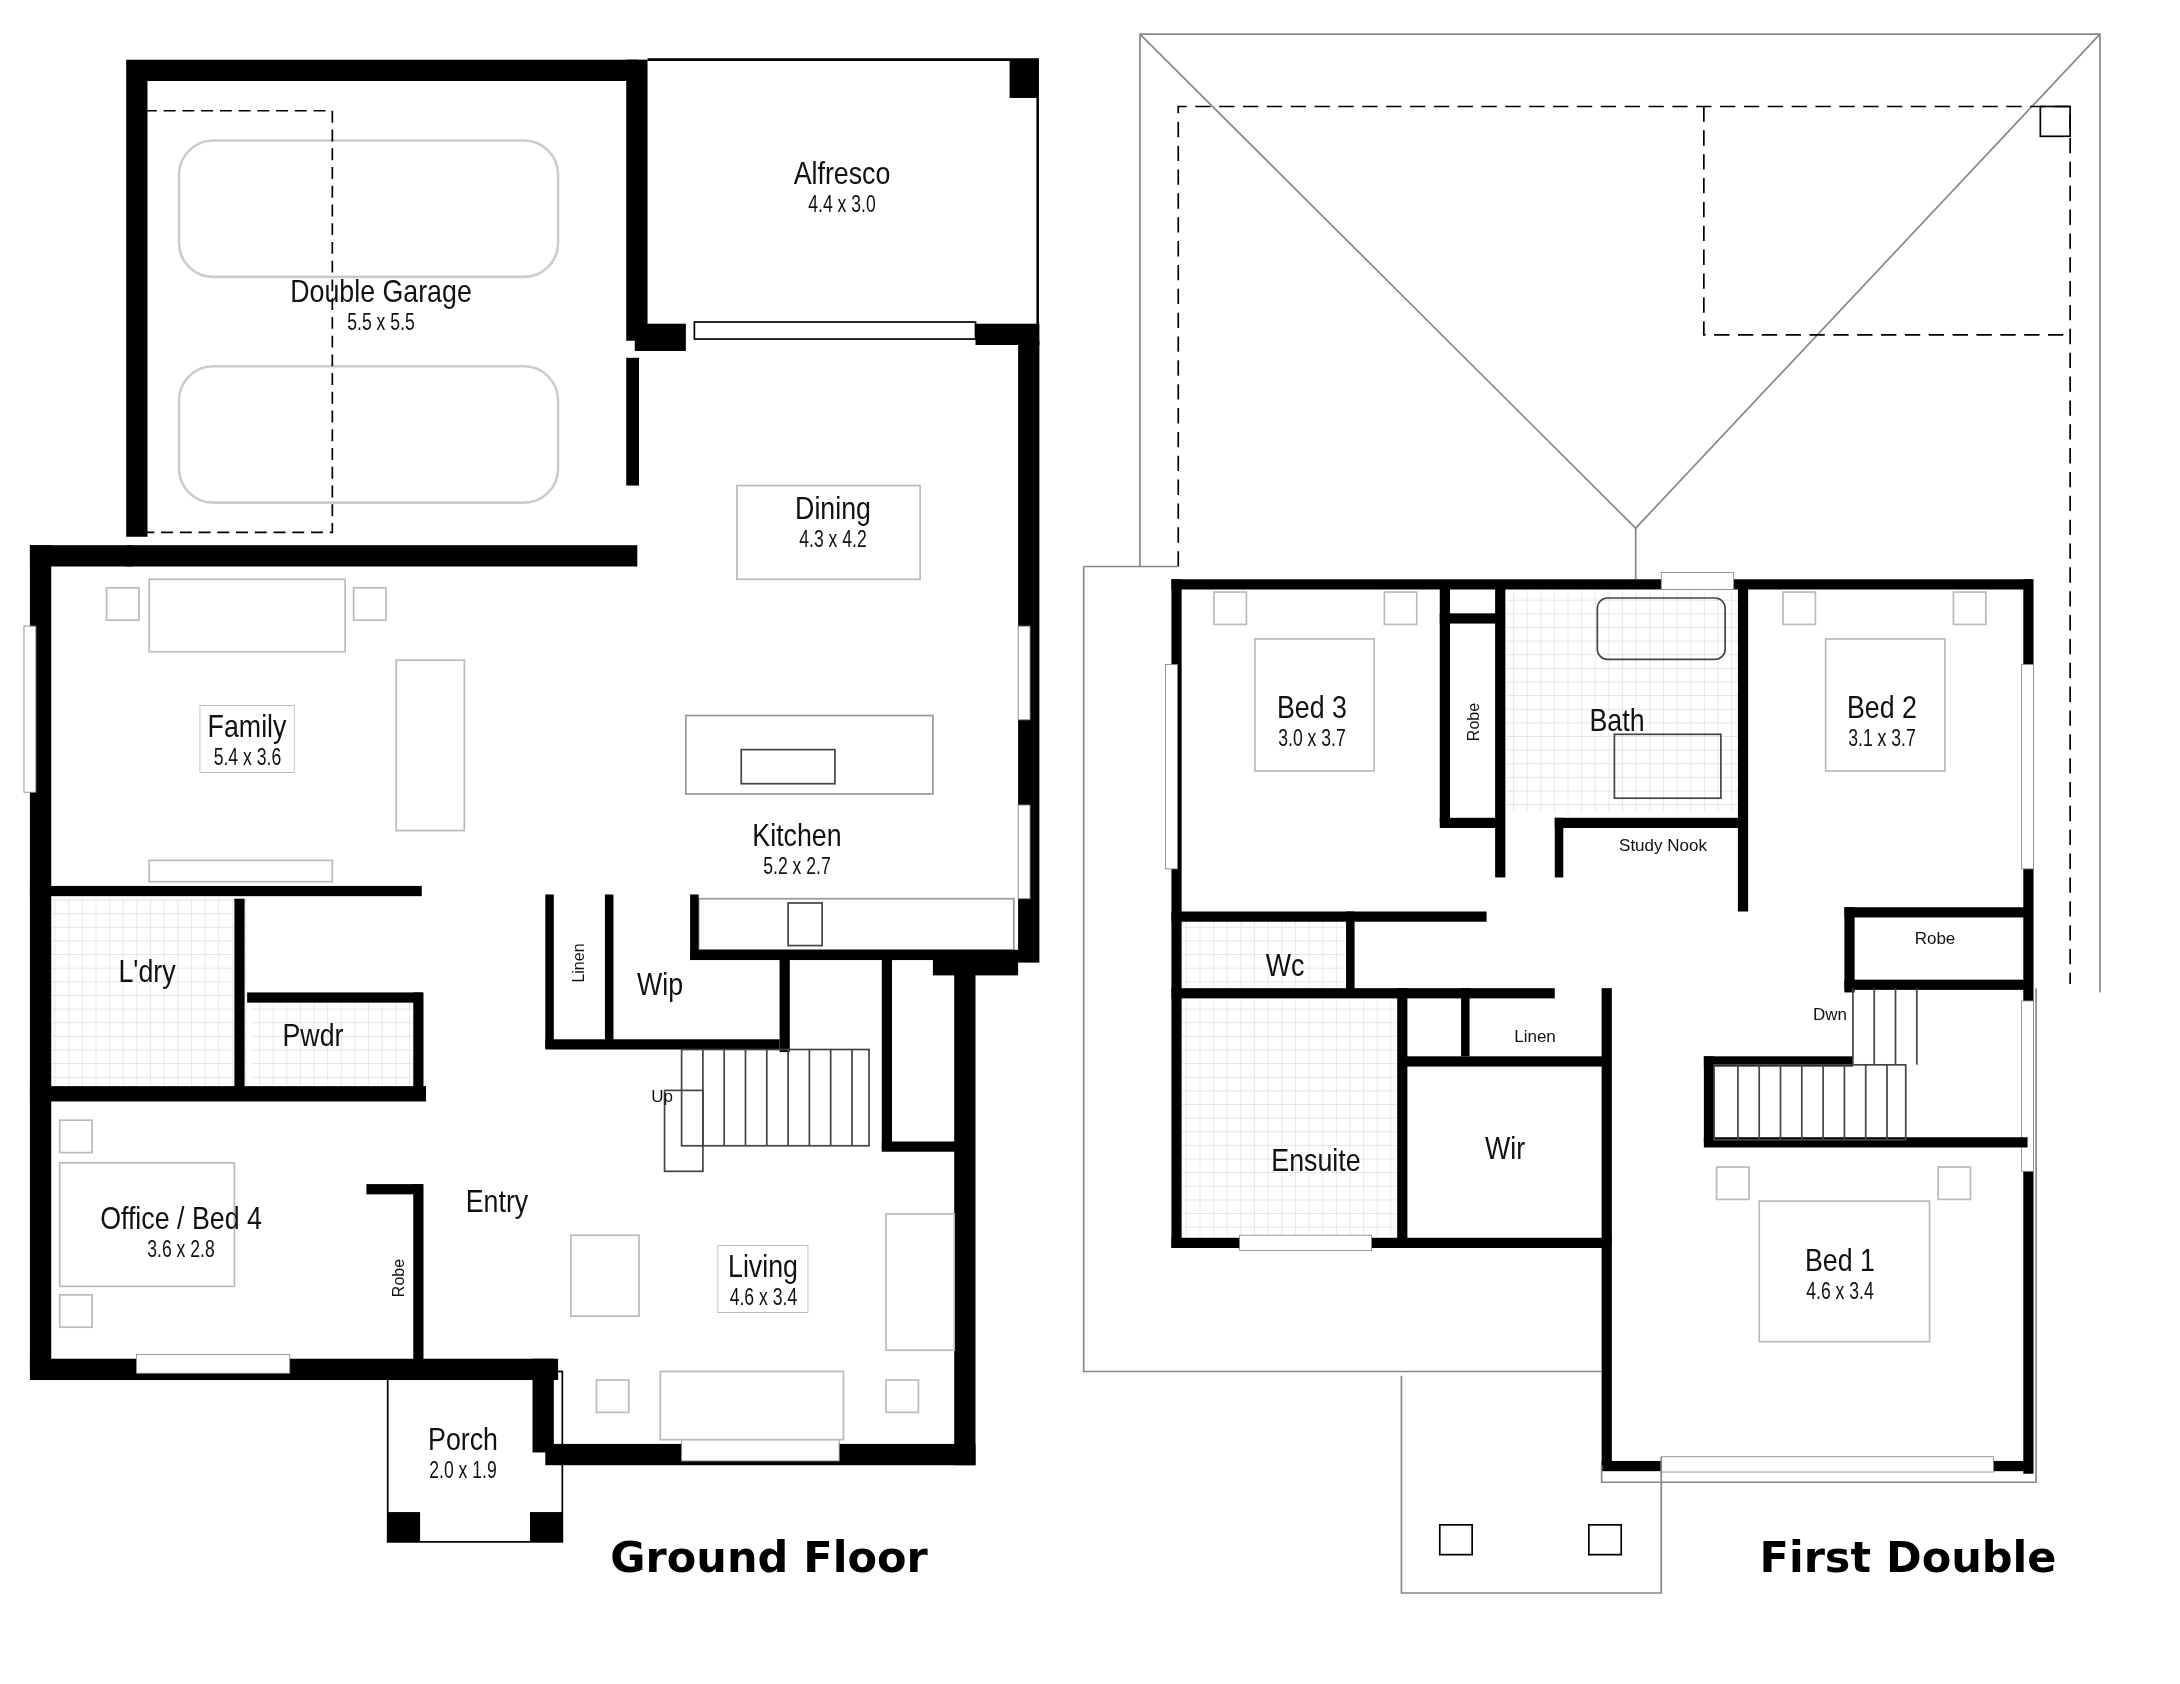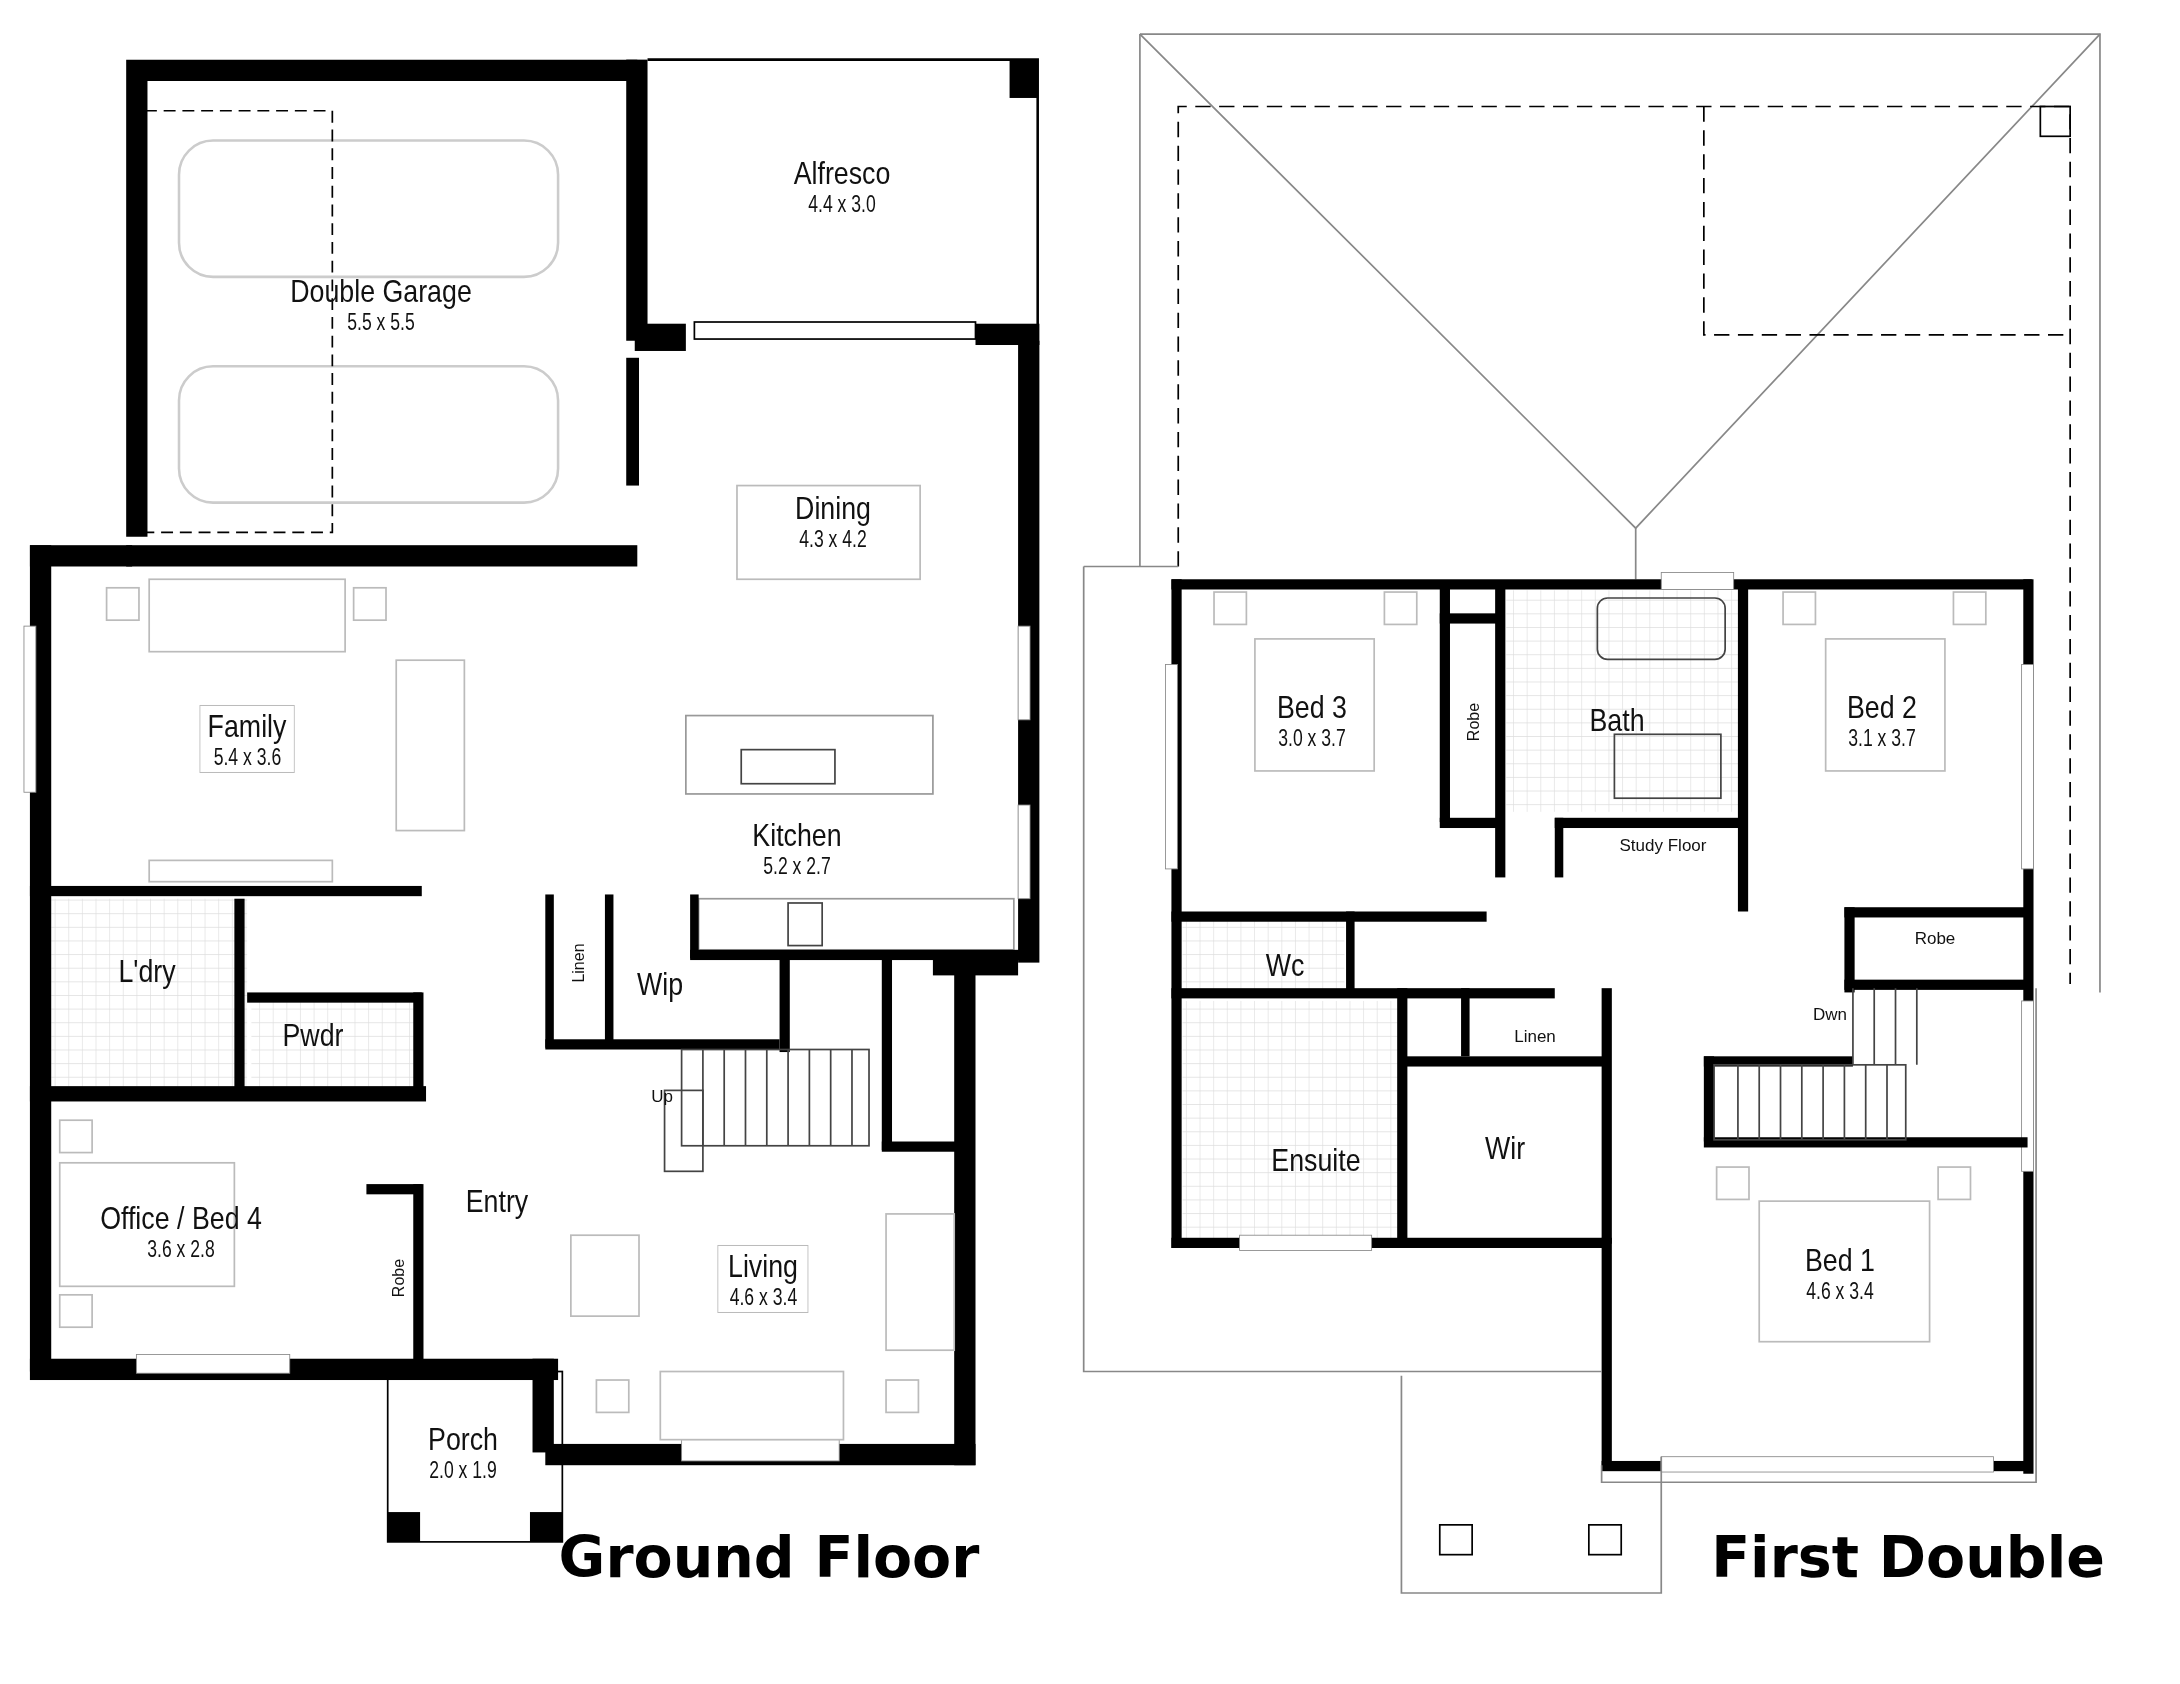--- a/index.html
+++ b/index.html
@@ -3,21 +3,21 @@
 <meta charset="utf-8">
 <style>
   html,body{margin:0;padding:0;background:#fff;}
   body{width:2181px;height:1685px;position:relative;overflow:hidden;font-family:"Liberation Sans",sans-serif;}
   svg{position:absolute;left:0;top:0;}
   .lbl{position:absolute;text-align:center;color:#111;transform:translate(-50%,-50%);white-space:nowrap;line-height:1.15;}
   .room{font-size:31.5px;transform:translate(-50%,-50%) scaleX(0.85);}
   .dim{font-size:23px;display:block;transform:scaleX(0.9);}
   .small{font-size:17px;}
   .vert{transform:translate(-50%,-50%) rotate(-90deg);font-size:16px;}
-  .title{font-family:"DejaVu Sans",sans-serif;font-weight:bold;font-size:57px;color:#000;position:absolute;transform:translate(-50%,-50%);white-space:nowrap;}
+  .title{font-family:"DejaVu Sans",sans-serif;font-weight:bold;font-size:43px;color:#000;position:absolute;transform:translate(-50%,-50%);white-space:nowrap;}
   .boxed{border:1.7px solid #bbb;padding:1.7px 8.5px;}
 </style>
 </head>
 <body>
 
 <svg width="2181" height="1685" viewBox="0 0 2560 1978">
   <defs>
     <pattern id="tile" width="16" height="16" patternUnits="userSpaceOnUse">
       <path d="M16 0H0V16" fill="none" stroke="#ddd" stroke-width="1.5"></path>
     </pattern>
@@ -199,18 +199,18 @@
 <div class="title" style="left:769px;top:1557px;">Ground Floor</div>
 
 <div class="lbl room" style="left:1312px;top:720px;"><span>Bed 3</span><span class="dim">3.0 x 3.7</span></div>
 <div class="lbl room" style="left:1617px;top:720px;"><span>Bath</span></div>
 <div class="lbl room" style="left:1882px;top:720px;"><span>Bed 2</span><span class="dim">3.1 x 3.7</span></div>
 <div class="lbl room" style="left:1285px;top:965px;"><span>Wc</span></div>
 <div class="lbl room" style="left:1316px;top:1160px;"><span>Ensuite</span></div>
 <div class="lbl room" style="left:1505px;top:1148px;"><span>Wir</span></div>
 <div class="lbl room" style="left:1840px;top:1273px;"><span>Bed 1</span><span class="dim">4.6 x 3.4</span></div>
 <div class="lbl vert" style="left:1474px;top:722px;">Robe</div>
-<div class="lbl small" style="left:1663px;top:846px;">Study Floor</div>
+<div class="lbl small" style="left:1663px;top:846px;">Study Nook</div>
 <div class="lbl small" style="left:1935px;top:939px;">Robe</div>
 <div class="lbl small" style="left:1535px;top:1037px;">Linen</div>
 <div class="lbl small" style="left:1830px;top:1015px;text-align:center;">Dwn</div>
 <div class="title" style="left:1908px;top:1557px;">First Double</div>
 
 
 </body></html>

